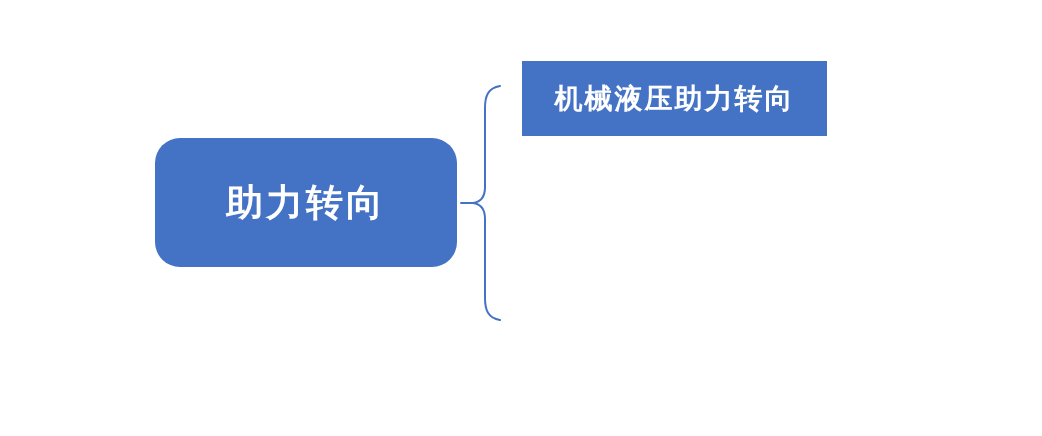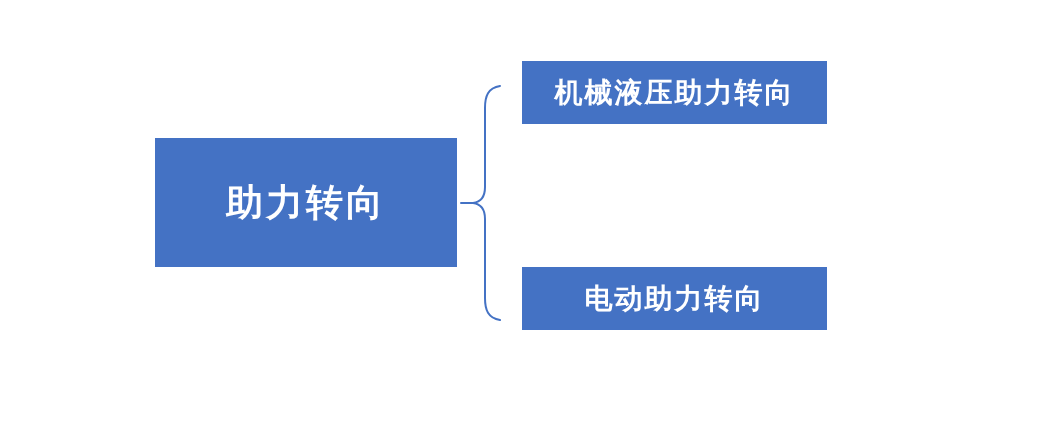--- a/index.html
+++ b/index.html
@@ -30,25 +30,26 @@
     justify-content: center;
     text-align: center;
   }
   .root-node {
     left: 155px;
     top: 138px;
     width: 302px;
     height: 129px;
     font-size: 37px;
     letter-spacing: 3px;
+    border-radius: 25px;
   }
   .child-node {
     left: 522px;
     width: 305px;
-    height: 63px;
+    height: 75px;
     font-size: 28px;
     letter-spacing: 2px;
   }
   .child-1 { top: 61px; }
   .child-2 { top: 164px; }
   .child-3 { top: 267px; }
   .brace {
     position: absolute;
     left: 460px;
     top: 84px;
@@ -73,17 +74,14 @@
 
   <svg class="brace" viewBox="0 0 44 238" aria-hidden="true">
     <path d="M40,2 C28,4 25,12 25,24 L25,103 C25,113 21,118 13,119 L1,119 M13,119 C21,120 25,125 25,135 L25,214 C25,226 28,234 40,236"></path>
   </svg>
 
   <div class="node child-node child-1">
     <span>机械液压助力转向</span>
   </div>
 
 
-  <div class="node child-node child-3">
-    <span>电动助力转向</span>
-  </div>
 
 </div>
 
 </body></html>

